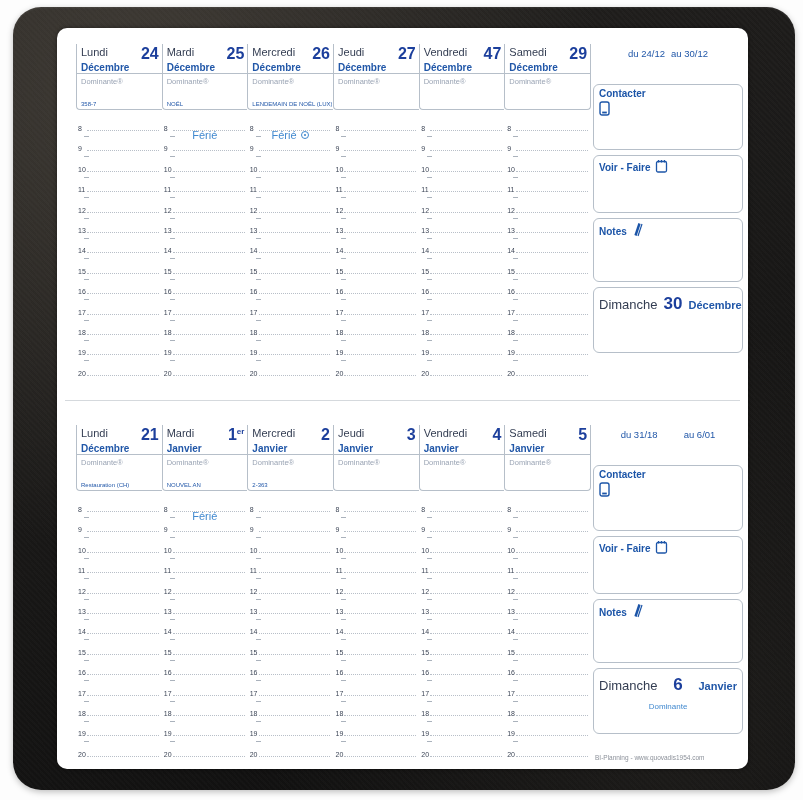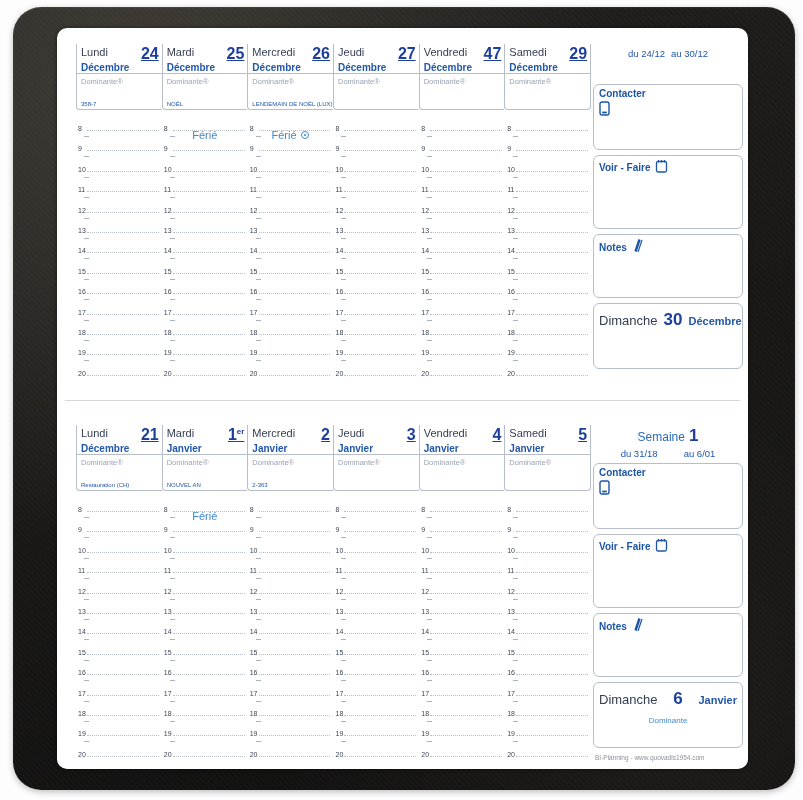--- a/index.html
+++ b/index.html
@@ -29,21 +29,21 @@
   .week-block{position:absolute;left:19px;width:670px;height:356px;}
   .week-top{top:16px;}
   .week-bottom{top:397px;}
 
   .day-headers{position:absolute;left:0;top:0;width:515px;height:66px;display:flex;}
   .day-cell{flex:1;position:relative;border-left:1px solid var(--bd);border-bottom:1px solid var(--bd);
     padding:2px 3px 1px 4px;border-radius:0 0 0 4px;}
   .day-cell:last-child{border-right:1px solid var(--bd);border-radius:0 0 4px 4px;}
   .dh-top{display:flex;justify-content:space-between;align-items:flex-start;}
   .dh-name{font-size:11px;color:var(--ink);line-height:1.1;}
-  .dh-num{font-size:16px;font-weight:700;color:var(--blue-strong);line-height:1;white-space:nowrap;text-decoration:underline;}
+  .dh-num{font-size:16px;font-weight:700;color:var(--blue-strong);line-height:1;white-space:nowrap;}
   .dh-num sup{font-size:8px;font-weight:700;vertical-align:super;}
   .dh-month{font-size:10px;font-weight:700;color:var(--blue-med);margin-top:0;line-height:1.15;}
   .dh-rule{position:absolute;left:0;right:0;top:29px;height:1px;background:var(--bd);}
   .dh-sub{font-size:7.5px;color:var(--muted);margin-top:3px;}
   .dh-note{position:absolute;left:4px;bottom:2px;font-size:6px;color:var(--blue-med);
     white-space:nowrap;overflow:hidden;max-width:96%;letter-spacing:0;}
 
   .hours-grid{position:absolute;left:0;top:78px;width:515px;height:258px;display:flex;}
   .hour-col{flex:1;position:relative;}
   .hour-row{position:absolute;left:2px;right:3px;height:10px;display:flex;align-items:flex-end;}
@@ -57,21 +57,21 @@
   .side-panel{position:absolute;left:517px;top:0;width:150px;height:356px;padding-top:2px;}
   .semaine-block{height:36px;text-align:center;}
   .semaine-line{line-height:1.1;}
   .sem-word{font-size:12px;color:#2e6cb8;margin-right:4px;}
   .sem-num{font-size:17px;font-weight:700;color:var(--blue-strong);}
   .sem-range{display:flex;justify-content:center;gap:6px;font-size:9.5px;color:var(--blue-med);margin-top:2px;}
   .sem-range.wide{gap:26px;}
   .panel-box{border:1px solid var(--bd);border-radius:6px;padding:3px 5px;margin-bottom:5px;
     position:relative;background:#fff;}
   .contact-box{height:66px;}
-  .voir-box{height:74px;}
+  .voir-box{height:58px;}
   .notes-box{height:64px;}
   .sunday-box{height:66px;}
   .panel-label{font-size:10px;font-weight:700;color:#1c55a8;display:flex;align-items:center;gap:4px;}
   .panel-label.stacked{display:block;}
   .panel-label.stacked .p-icon{display:block;margin-top:2px;}
   .sunday-row{display:flex;align-items:baseline;gap:6px;margin-top:3px;}
   .sunday-row.spread{justify-content:space-between;}
   .sun-name{font-size:13px;color:var(--ink);}
   .sun-num{font-size:17px;font-weight:700;color:var(--blue-strong);}
   .sun-month{font-size:11px;font-weight:700;color:var(--blue-med);}
@@ -1069,23 +1069,20 @@
               <div class="h-half" style="top: 238.4px;"></div>
               <div class="hour-row" style="top: 244.8px;">
                 <span class="h-num">20</span>
                 <span class="h-dots"></span>
               </div>
             </div>
           </div>
       </div>
       <div class="side-panel">
         <div class="semaine-block">
-          <div class="semaine-line">
-            <span class="sem-word">Semaine</span><span class="sem-num">1</span>
-          </div>
           <div class="sem-range wide">
             <span>du 31/18</span>
             <span>au 6/01</span>
           </div>
         </div>
         <div class="panel-box contact-box">
           <div class="panel-label stacked">
             <span>Contacter</span>
             <span class="p-icon">
               <svg width="11" height="15" viewBox="0 0 11 15">

